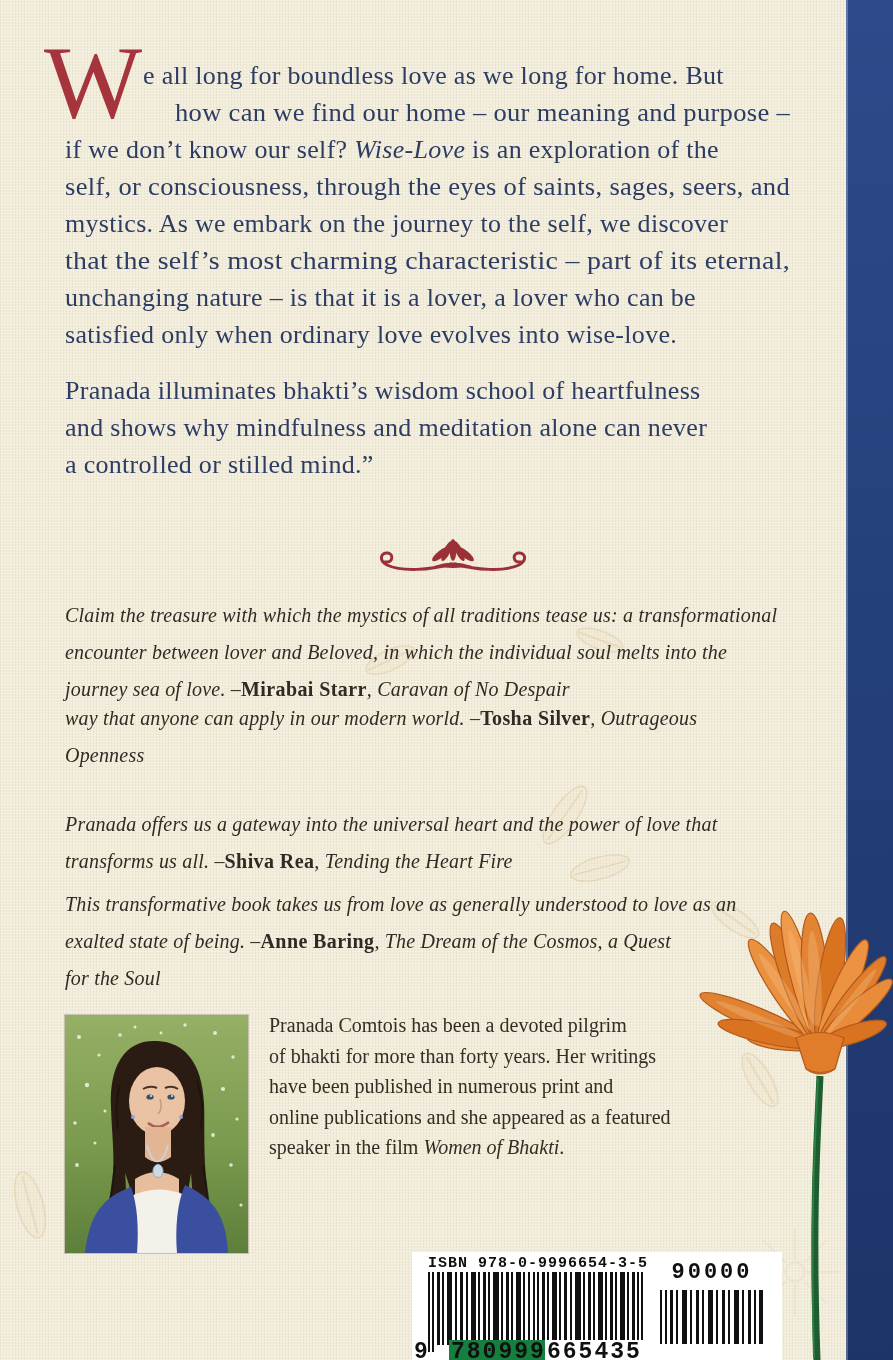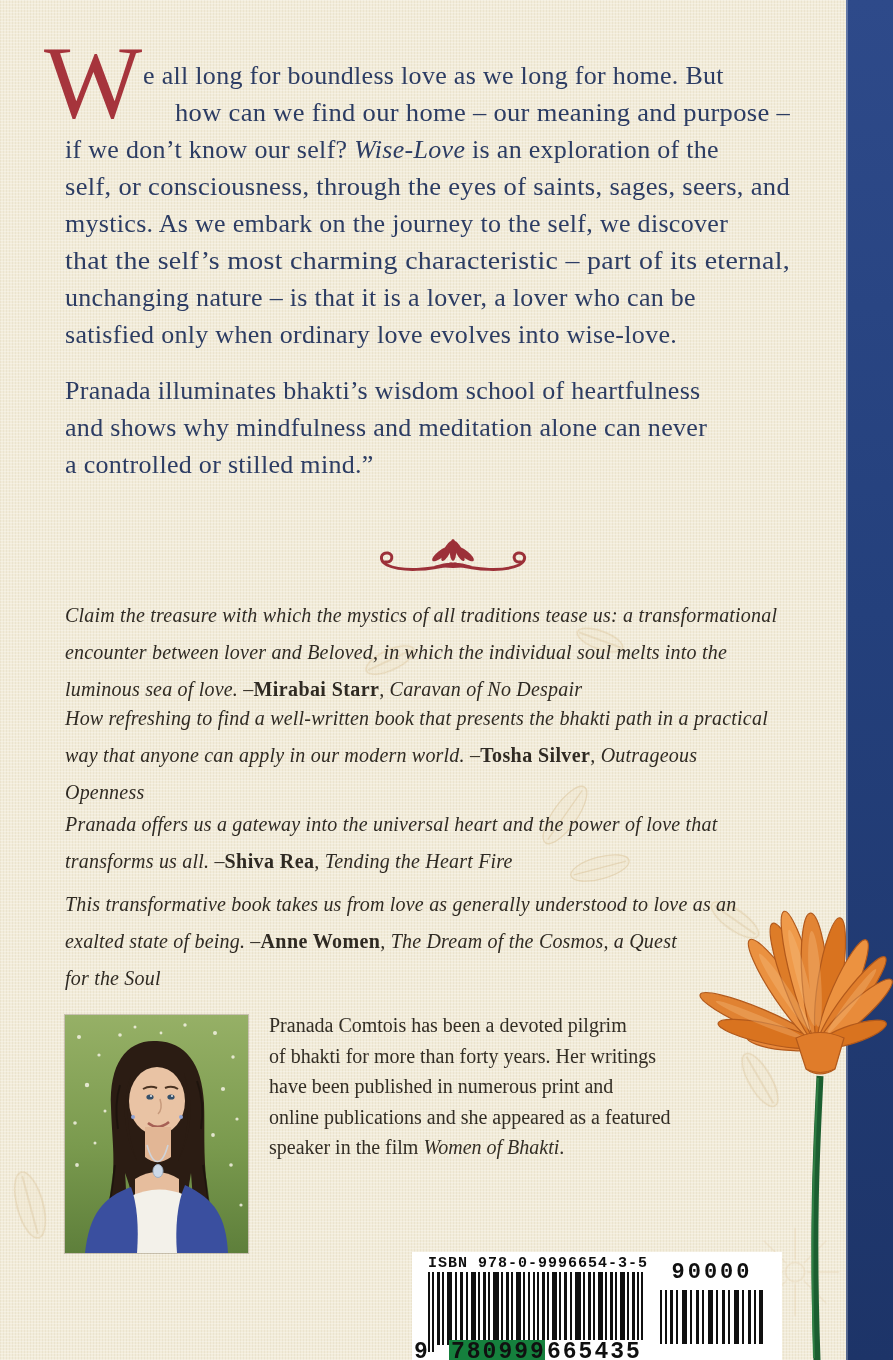--- a/index.html
+++ b/index.html
@@ -162,34 +162,33 @@
       <ellipse cx="81" cy="11" rx="11" ry="3.4" transform="rotate(-90 81 11)"></ellipse>
       <ellipse cx="87" cy="12" rx="11" ry="3.4" transform="rotate(-116 87 12)"></ellipse>
       <ellipse cx="93" cy="15" rx="11" ry="3.6" transform="rotate(-142 93 15)"></ellipse>
       <path d="M62,27 Q81,20 100,27 Q81,31 62,27 Z"></path>
     </g>
   </svg>
 
   <div class="tblock tst t1">
       <div class="row"><span class="fit" style="transform: scaleX(1);"><span>Claim the treasure with which the mystics of all traditions tease us: a transformational</span></span></div>
       <div class="row"><span class="fit" style="transform: scaleX(1);"><span>encounter between lover and Beloved, in which the individual soul melts into the</span></span></div>
-      <div class="row"><span class="fit" style="transform: scaleX(1);"><span>luminous sea of love. –</span><span class="n">Mirabai Starr</span><span>, Caravan of No Despair</span></span></div>
+      <div class="row"><span class="fit" style="transform: scaleX(1);"><span>journey sea of love. –</span><span class="n">Mirabai Starr</span><span>, Caravan of No Despair</span></span></div>
     </div>
   <div class="tblock tst t2">
-      <div class="row"><span class="fit" style="transform: scaleX(1);"><span>How refreshing to find a well-written book that presents the bhakti path in a practical</span></span></div>
       <div class="row"><span class="fit" style="transform: scaleX(1);"><span>way that anyone can apply in our modern world. –</span><span class="n">Tosha Silver</span><span>, Outrageous</span></span></div>
       <div class="row"><span class="fit" style="transform: scaleX(1);"><span>Openness</span></span></div>
     </div>
   <div class="tblock tst t3">
       <div class="row"><span class="fit" style="transform: scaleX(1);"><span>Pranada offers us a gateway into the universal heart and the power of love that</span></span></div>
       <div class="row"><span class="fit" style="transform: scaleX(1);"><span>transforms us all. –</span><span class="n">Shiva Rea</span><span>, Tending the Heart Fire</span></span></div>
     </div>
   <div class="tblock tst t4">
       <div class="row"><span class="fit" style="transform: scaleX(1);"><span>This transformative book takes us from love as generally understood to love as an</span></span></div>
-      <div class="row"><span class="fit" style="transform: scaleX(1);"><span>exalted state of being. –</span><span class="n">Anne Women</span><span>, The Dream of the Cosmos, a Quest</span></span></div>
+      <div class="row"><span class="fit" style="transform: scaleX(1);"><span>exalted state of being. –</span><span class="n">Anne Baring</span><span>, The Dream of the Cosmos, a Quest</span></span></div>
       <div class="row"><span class="fit" style="transform: scaleX(1);"><span>for the Soul</span></span></div>
     </div>
 
   <div class="photo">
     <svg width="183" height="238" viewBox="0 0 183 238">
       <defs>
         <linearGradient id="grass" x1="0" y1="0" x2="0" y2="1">
           <stop offset="0" stop-color="#96b066"></stop>
             <stop offset=".55" stop-color="#7a9a4e"></stop>
             <stop offset="1" stop-color="#5e7f3b"></stop>

